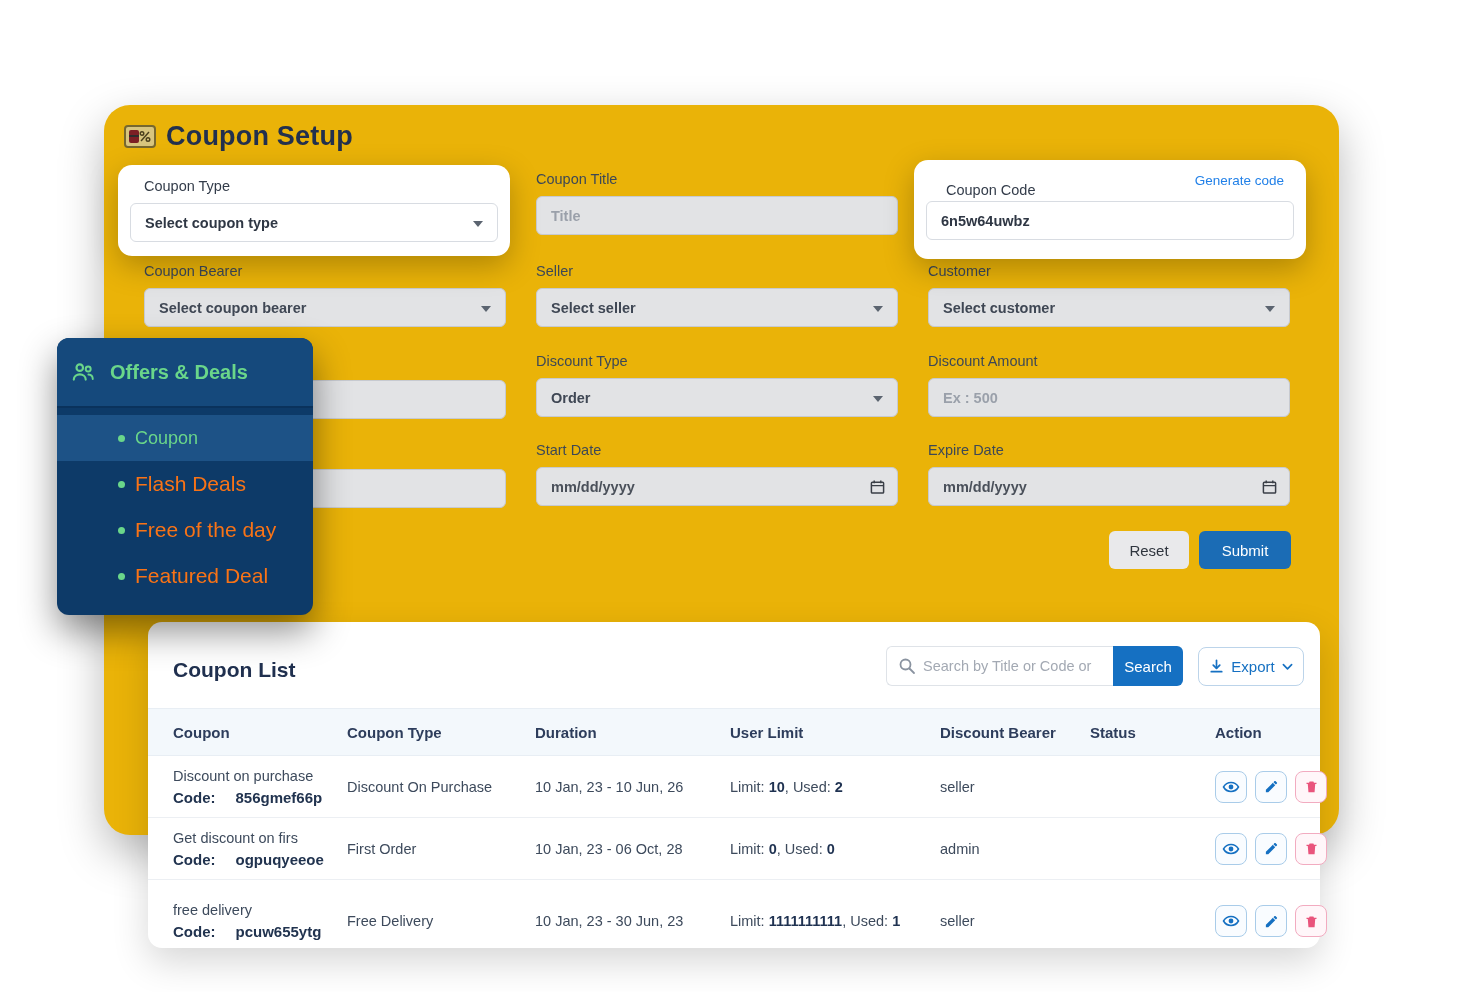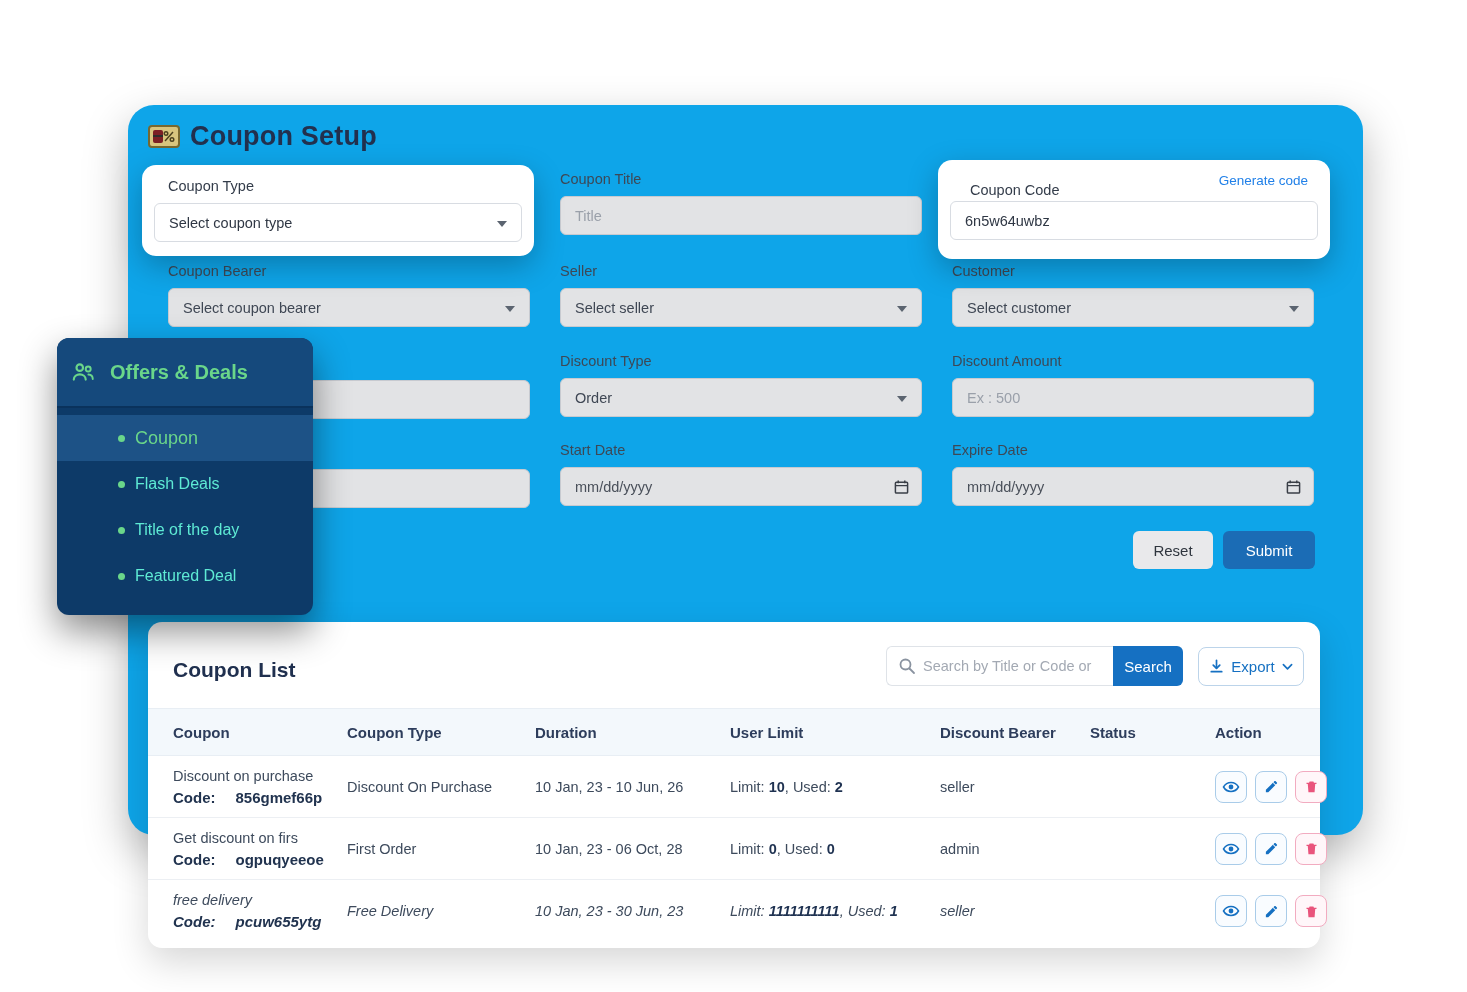--- a/index.html
+++ b/index.html
@@ -1,36 +1,36 @@
 <!DOCTYPE html>
 <html><head>
 <meta charset="utf-8">
 <style>
   * { box-sizing: border-box; margin: 0; padding: 0; }
   html,body { background:#fff; }
   body { font-family:"Liberation Sans", sans-serif; }
   .stage { position:relative; width:1467px; height:992px; overflow:hidden; background:#fff; }
 
   
-  .setup-card { position:absolute; left:128px; top:105px; width:1235px; height:730px;
-    background:#0ea5e9; border-radius:26px; box-shadow:0 18px 45px rgba(0,0,0,.28); z-index:1; }
+  .setup-card { position:absolute; left:104px; top:105px; width:1235px; height:730px;
+    background:#eab308; border-radius:26px; box-shadow:0 18px 45px rgba(0,0,0,.28); z-index:1; }
   .setup-header { position:absolute; left:20px; top:16px; display:flex; align-items:center; gap:10px; }
   .coupon-emoji { position:relative; width:32px; height:23px; background:#d8c57e; border:2px solid #77682f;
     border-radius:4px; display:flex; align-items:center; justify-content:space-between; padding:2px 3px; }
   .ce-left { width:10px; height:13px; background:#7c1f24; border-radius:2px;
     background-image:linear-gradient(#7c1f24 35%, #2c2c2c 35%, #2c2c2c 55%, #7c1f24 55%); }
   .ce-pct { width:12px; height:13px; }
   .setup-title { font-size:27px; font-weight:700; color:#22304e; letter-spacing:.2px; }
 
   .fld { position:absolute; width:362px; }
   .c1 { left:40px; } .c2 { left:432px; } .c3 { left:824px; }
   .r2 { top:158px; } .r3 { top:248px; } .r4 { top:337px; }
   .lbl { display:block; font-size:14.5px; font-weight:500; color:#3d4856; margin-bottom:9px; }
   .ctrl { position:relative; height:39px; width:100%; border:1px solid #c7cad0; border-radius:6px;
-    background:#e2e3e5; display:flex; align-items:center; padding:12px 14px; font-size:14.5px; color:#3f4754; }
+    background:#e2e3e5; display:flex; align-items:center; padding:12px 14px; font-size:14.5px; color:#3f4754;font-weight:bold; }
   .ctrl.white { background:#fff; border-color:#d8dce2; color:#2f3744; }
   input.ctrl { outline:none; font-family:"Liberation Sans", sans-serif; }
   input.ctrl::placeholder { color:#9aa0aa; }
   .caret { position:absolute; right:14px; top:50%; margin-top:-2px; width:0; height:0;
     border-left:5px solid transparent; border-right:5px solid transparent; border-top:6px solid #5b6470; }
   .date-ph { color:#4a505a; }
   .cal { position:absolute; right:12px; top:50%; transform:translateY(-50%); }
 
   
   .spot { position:absolute; background:#fff; border-radius:14px; box-shadow:0 10px 30px rgba(0,0,0,.25); z-index:2; }
@@ -48,21 +48,21 @@
     border:none; border-radius:6px; font-size:15px; color:#fff; font-family:"Liberation Sans", sans-serif; }
 
   
   .menu { position:absolute; left:57px; top:338px; width:256px; height:277px; background:#0d3a68;
     border-radius:12px; box-shadow:0 16px 36px rgba(0,0,0,.45); z-index:6; overflow:hidden; }
   .menu-head { position:relative; height:70px; background:#15497c; display:flex; align-items:center; padding:0 7px 0 13px;
     border-bottom:2px solid #0a325c; }
   .menu-head .mtitle { margin-left:14px; font-size:20px; font-weight:600; color:#6ad68a; }
   .mitem { position:relative; height:46px; display:flex; align-items:center; padding-left:78px; cursor:pointer; }
   .mitem .dot { position:absolute; left:61px; top:50%; margin-top:-3.5px; width:7px; height:7px; border-radius:50%; background:#6ad68a; }
-  .mitem .mlabel { font-size:16px; color:#5eead4; }
+  .mitem .mlabel { font-size:21px; color:#f97316; }
   .mitem.active { background:#1d5286; margin-top:7px; }
   .mitem.active .mlabel { color:#6ad68a; font-size:18px; }
 
   
   .list-card { position:absolute; left:148px; top:622px; width:1172px; height:326px; background:#fff;
     border-radius:14px; box-shadow:0 14px 36px rgba(0,0,0,.16); z-index:3; }
   .list-title { position:absolute; left:25px; top:28px; font-size:21px; font-weight:700; color:#20304f;margin-top:8px; }
   .searchwrap { position:absolute; left:738px; top:24px; height:40px; display:flex; }
   .searchbox { position:relative; width:227px; height:40px; border:1px solid #dfe3e8; border-right:none;
     border-radius:6px 0 0 6px; display:flex; align-items:center; padding:0 10px 0 36px; background:#fff; }
@@ -213,21 +213,21 @@
     <div class="mitem active">
       <span class="dot"></span>
       <span class="mlabel">Coupon</span>
     </div>
     <div class="mitem">
       <span class="dot"></span>
       <span class="mlabel">Flash Deals</span>
     </div>
     <div class="mitem">
       <span class="dot"></span>
-      <span class="mlabel">Title of the day</span>
+      <span class="mlabel">Free of the day</span>
     </div>
     <div class="mitem">
       <span class="dot"></span>
       <span class="mlabel">Featured Deal</span>
     </div>
   </div>
 
   <div class="list-card">
     <span class="list-title">Coupon List</span>
 
@@ -331,21 +331,21 @@
             </span>
         <span class="abtn del">
           <svg width="15" height="15" viewBox="0 0 24 24">
             <path d="M6 7h12l-1.1 14H7.1L6 7zm3-3h6l1 2h4v2H4V6h4l1-2z" fill="#e9547c"></path>
           </svg>
             </span>
       </span>
         </span>
     </div>
 
-    <div class="trow" style="top:258px;font-style:italic;">
+    <div class="trow" style="top:268px;">
       <div class="td col0 namecell">
         <div>free delivery</div>
         <div class="code"><span>Code:</span><span class="codeval">pcuw655ytg</span></div>
       </div>
       <span class="td col1">Free Delivery</span>
       <span class="td col2">10 Jan, 23 - 30 Jun, 23</span>
       <span class="td col3 limitcell">
         <span>Limit:</span>
         <b>1111111111</b><span>,</span>
         <span>Used:</span>

